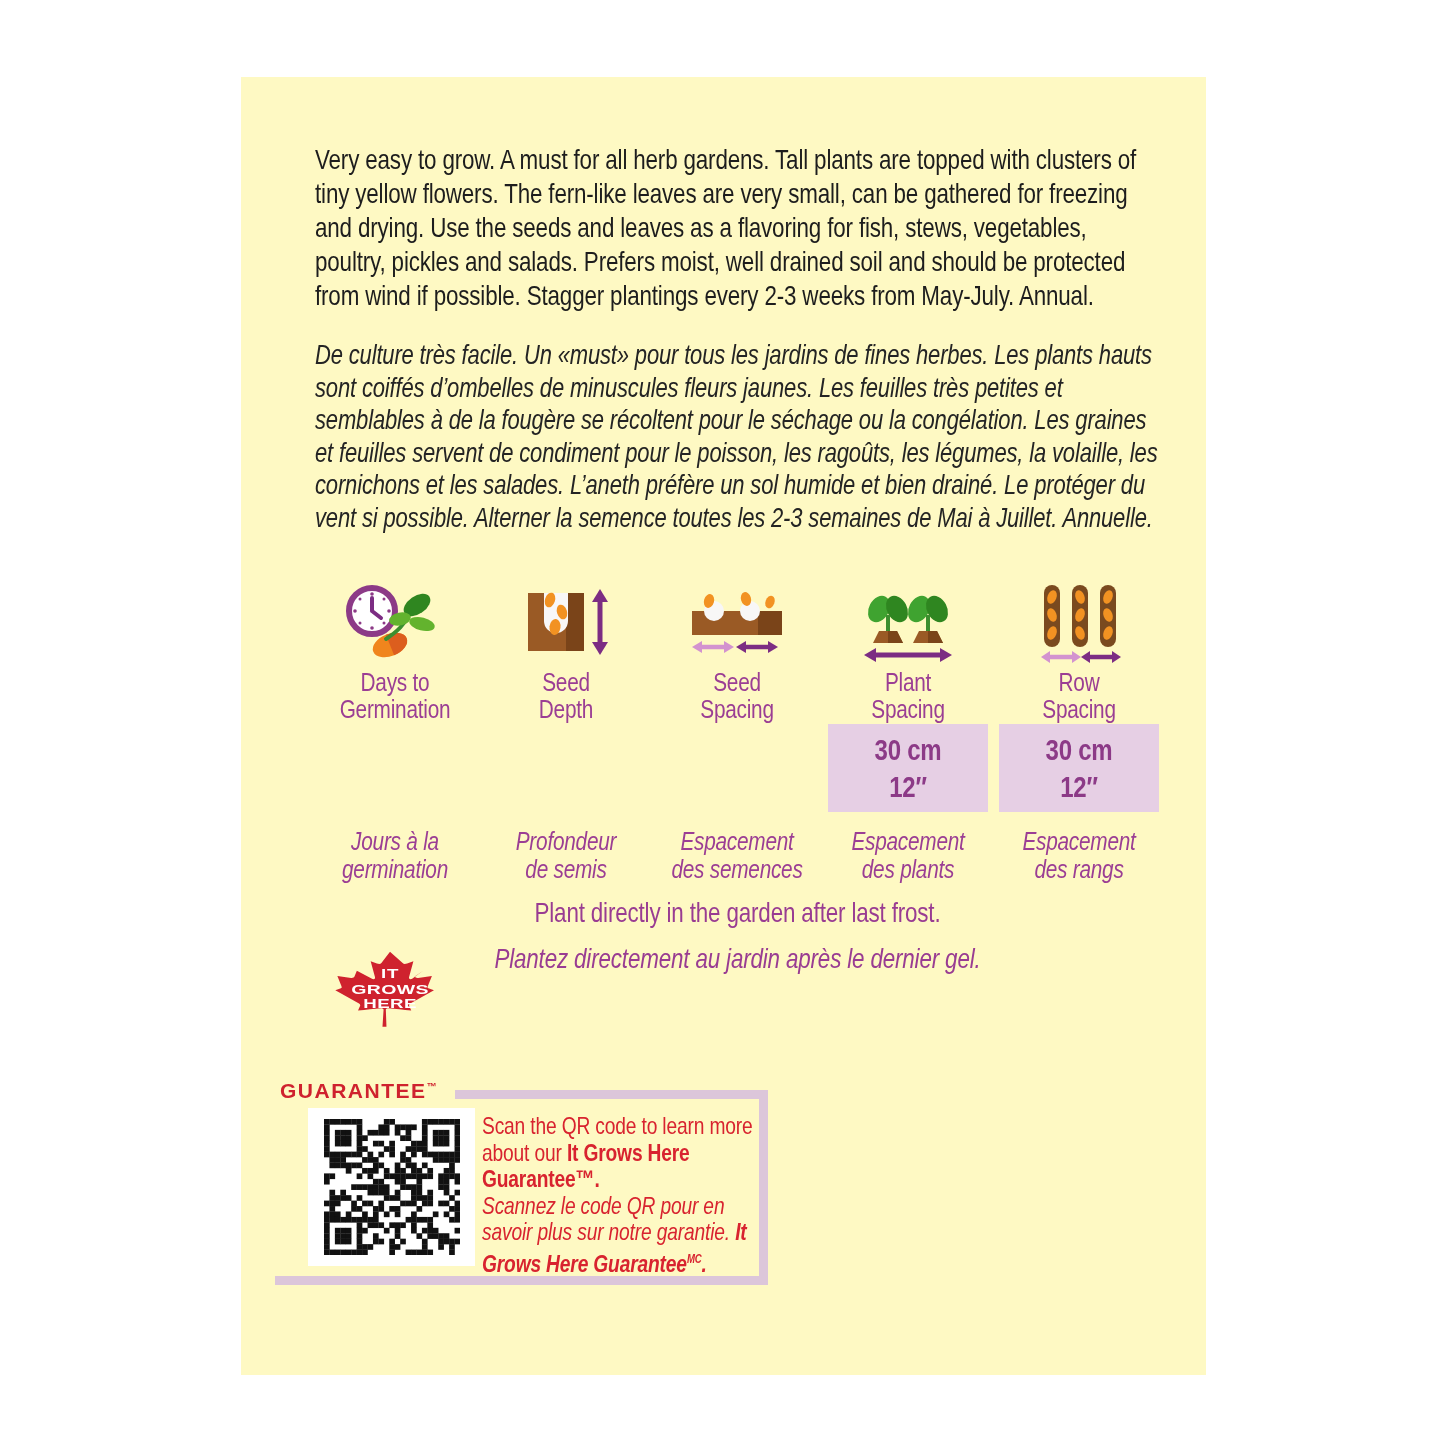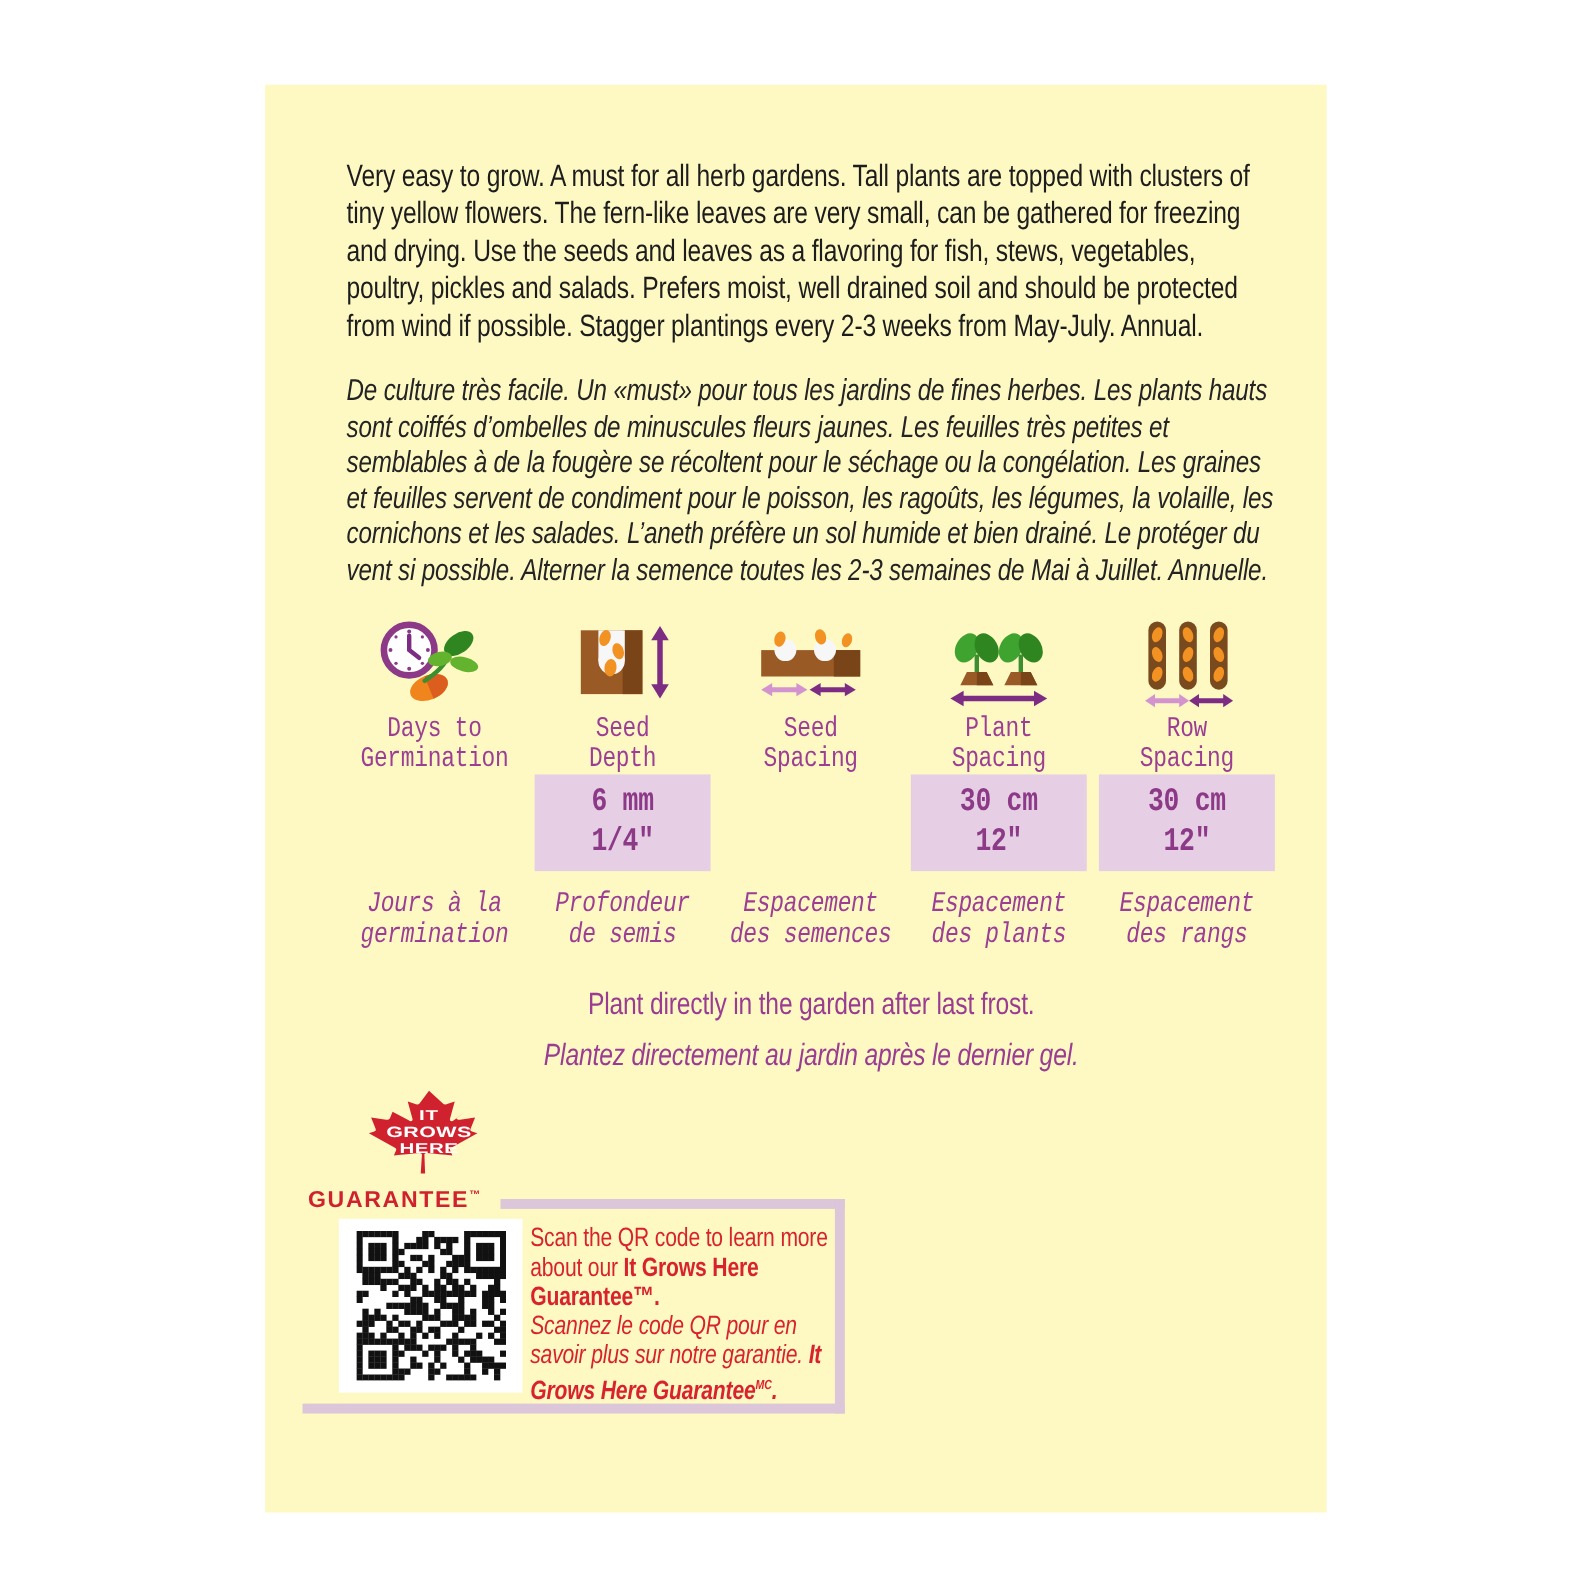--- a/index.html
+++ b/index.html
@@ -15,21 +15,21 @@
   
   .squeeze-l{transform:scaleX(0.8);transform-origin:0 0;}
   .para-en{
     left:74px;top:66px;width:1060px;
     font-size:28px;line-height:34px;color:#1d1d1d;letter-spacing:-0.2px;
   }
   .para-fr{
     left:74px;top:262px;width:1060px;
     font-size:27.5px;line-height:32.5px;color:#242424;font-style:italic;letter-spacing:-0.2px;
   }
-  .col{position:absolute;top:486px;width:160px;height:312px;font-family:Liberation Mono, monospace;}
+  .col{position:absolute;top:506px;width:160px;height:312px;}
   .icon-wrap{position:absolute;top:0;left:0;width:160px;height:84px;display:flex;align-items:flex-end;justify-content:center;}
   .col-label{
     position:absolute;top:86px;left:0;width:200px;margin-left:-20px;
     transform:scaleX(0.8);transform-origin:50% 0;
     text-align:center;color:#9b3e94;font-size:26px;line-height:27px;letter-spacing:-0.3px;
   }
   .col-label span{display:block;}
   .value-cell{
     position:absolute;top:141px;left:0;width:160px;height:88px;background:#e6cfe4;
     display:flex;align-items:center;justify-content:center;
@@ -125,26 +125,20 @@
         <ellipse cx="71" cy="29" rx="5" ry="7.5" fill="#f29222" transform="rotate(-18 71 29)"></ellipse>
         <ellipse cx="64" cy="44" rx="5.5" ry="8" fill="#f29222" transform="rotate(8 64 44)"></ellipse>
         <line x1="109" y1="16" x2="109" y2="62" stroke="#7c2d83" stroke-width="5"></line>
         <polygon points="101,19 109,6 117,19" fill="#7c2d83"></polygon>
         <polygon points="101,59 109,72 117,59" fill="#7c2d83"></polygon>
       </svg>
     </div>
     <div class="col-label">
       <span>Seed</span>
       <span>Depth</span>
-    </div>
-    <div class="value-cell">
-      <div class="vtext">
-        <span>6 mm</span>
-        <span>1/4″</span>
-      </div>
     </div>
     <div class="col-label-fr">
       <span>Profondeur</span>
       <span>de semis</span>
     </div>
   </div>
 
   <div class="col" style="left:416px">
     <div class="icon-wrap">
       <svg width="150" height="84" viewBox="0 0 150 84">
@@ -250,21 +244,21 @@
     </div>
     <div class="col-label-fr">
       <span>Espacement</span>
       <span>des rangs</span>
     </div>
   </div>
 
   <div class="abs note note-en">Plant directly in the garden after last frost.</div>
   <div class="abs note note-fr">Plantez directement au jardin après le dernier gel.</div>
 
-  <div class="abs" style="left:82px;top:912px;width:134px;height:96px;">
+  <div class="abs" style="left:82px;top:872px;width:134px;height:96px;">
     <svg width="134" height="96" viewBox="-165 -220 330 340" preserveAspectRatio="none">
       <path fill="#cf222e" d="m 0,-210.6 -21.2,40.5 c -2.4,4.3 -6.7,3.9 -11,1.5 l -15.4,-8 10.4,55.2 c 2.2,10.1 -4.8,10.1 -8.3,5.7 L -81.6,-143 l -5.9,20.7 c -0.7,2.7 -3.7,5.6 -8.2,4.9 l -33.9,-7.1 8.9,32.4 c 1.9,7.2 3.4,10.2 -1.9,12.1 l -12.1,5.7 58.4,47.4 c 2.3,1.8 3.5,5 2.7,7.9 l -5.1,16.8 c 20.1,-2.3 38.1,-5.8 58.2,-7.9 1.8,-0.2 4.7,2.7 4.7,4.7 l -2.7,61.1 9.8,0 -1.6,-61 c 0,-2 2.6,-5 4.4,-4.8 20.1,2.1 38.1,5.6 58.2,7.9 l -5.1,-16.8 c -0.8,-2.9 0.4,-6.1 2.7,-7.9 l 58.4,-47.4 -12.1,-5.7 c -5.3,-1.9 -3.8,-4.9 -1.9,-12.1 l 8.9,-32.4 -33.9,7.1 c -4.5,0.7 -7.5,-2.2 -8.2,-4.9 L 81.6,-143 55.5,-115.7 c -3.5,4.4 -10.5,4.4 -8.3,-5.7 l 10.4,-55.2 -15.4,8 c -4.3,2.4 -8.6,2.8 -11,-1.5 z"></path>
       <text x="0" y="-118" text-anchor="middle" fill="#ffffff" font-family="Liberation Sans, sans-serif" font-weight="bold" font-size="46" letter-spacing="2">IT</text>
       <text x="0" y="-62" text-anchor="middle" fill="#ffffff" font-family="Liberation Sans, sans-serif" font-weight="bold" font-size="48" letter-spacing="1">GROWS</text>
       <text x="0" y="-10" text-anchor="middle" fill="#ffffff" font-family="Liberation Sans, sans-serif" font-weight="bold" font-size="46" letter-spacing="1">HERE</text>
     </svg>
   </div>
   <div class="abs guarantee-word">
     <span>GUARANTEE</span><sup>™</sup>
   </div>

